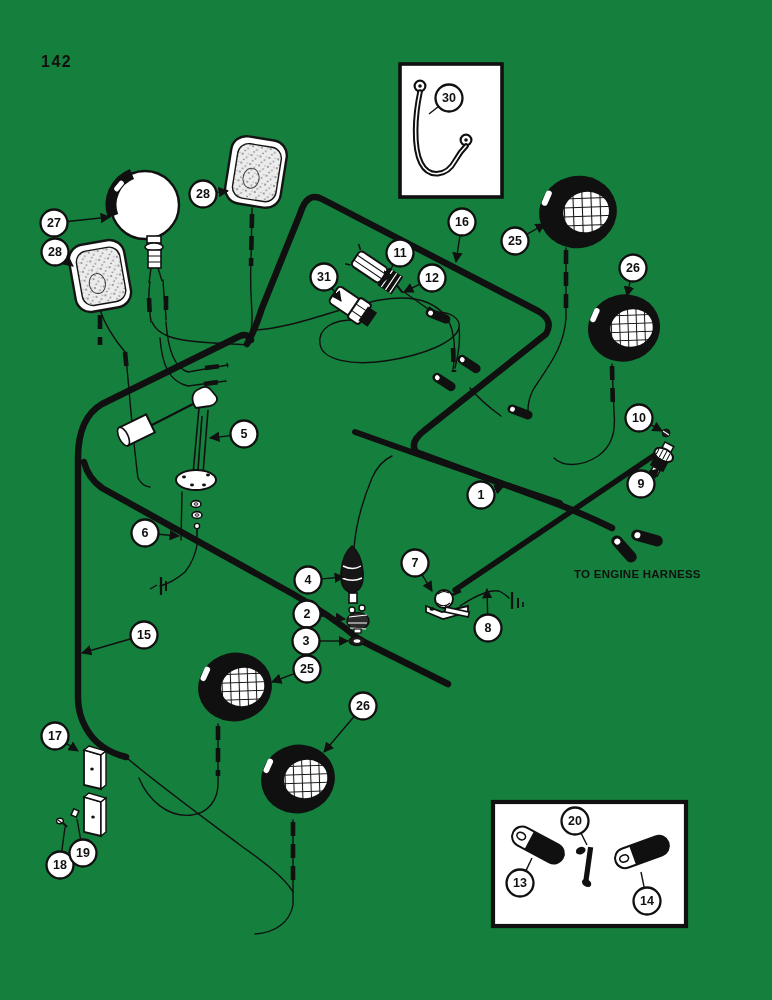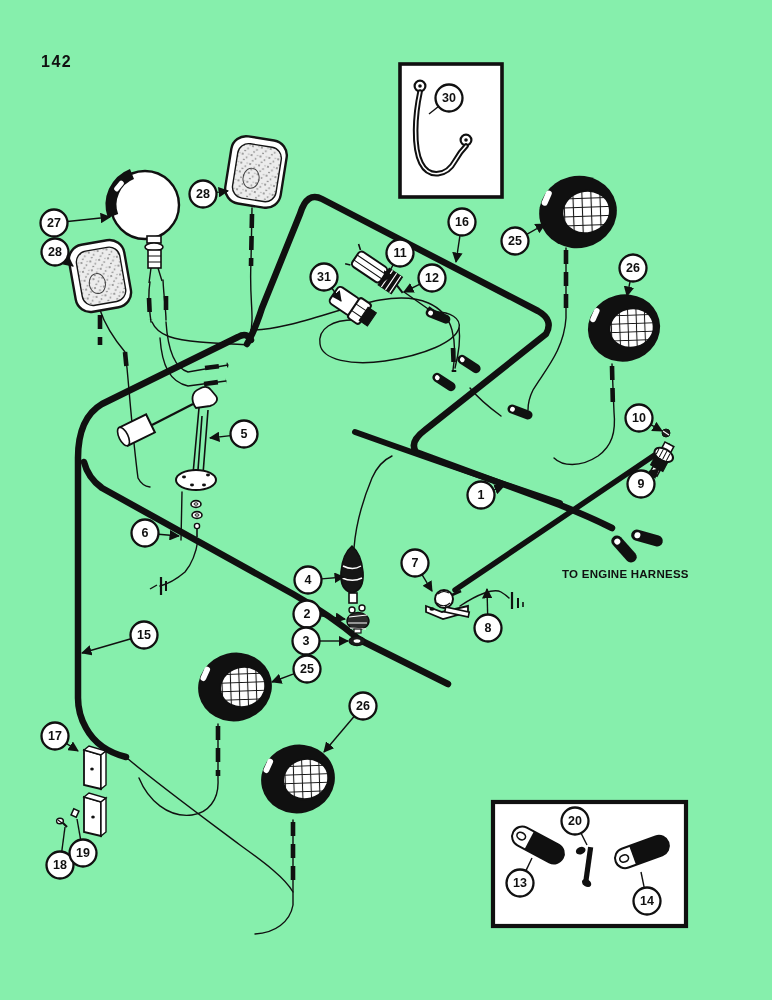--- a/index.html
+++ b/index.html
@@ -1,21 +1,21 @@
 <!DOCTYPE html>
 <html><head>
 <meta charset="utf-8">
 <style>
   html,body{margin:0;padding:0;background:#888;}
-  .stage{position:relative;width:772px;height:1000px;background:#86efac;overflow:hidden;
+  .stage{position:relative;width:772px;height:1000px;background:#15803d;overflow:hidden;
          font-family:"Liberation Sans",sans-serif;color:#101010;}
   svg{position:absolute;left:0;top:0;}
   .page-num{position:absolute;left:41px;top:53px;font-size:16px;font-weight:bold;
             letter-spacing:1.5px;color:#101010;}
-  .eng-label{position:absolute;left:562px;top:568px;font-size:11.5px;font-weight:bold;
+  .eng-label{position:absolute;left:574px;top:568px;font-size:11.5px;font-weight:bold;
              letter-spacing:.25px;color:#101010;white-space:nowrap;}
 </style>
 </head>
 <body>
 
 <div class="stage">
 
   <div class="page-num">142</div>
   <div class="eng-label">TO ENGINE HARNESS</div>
 

